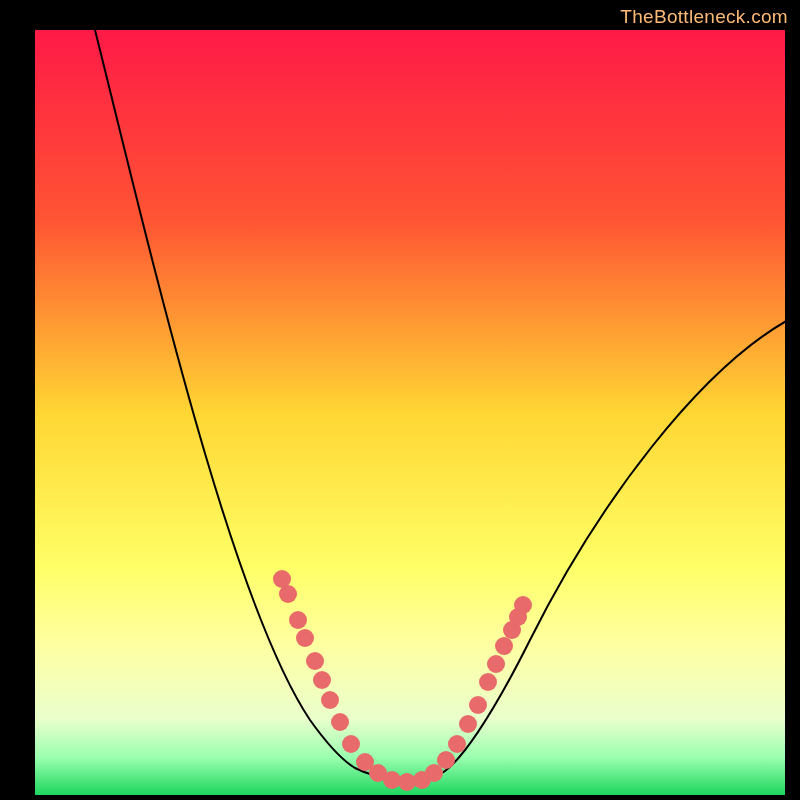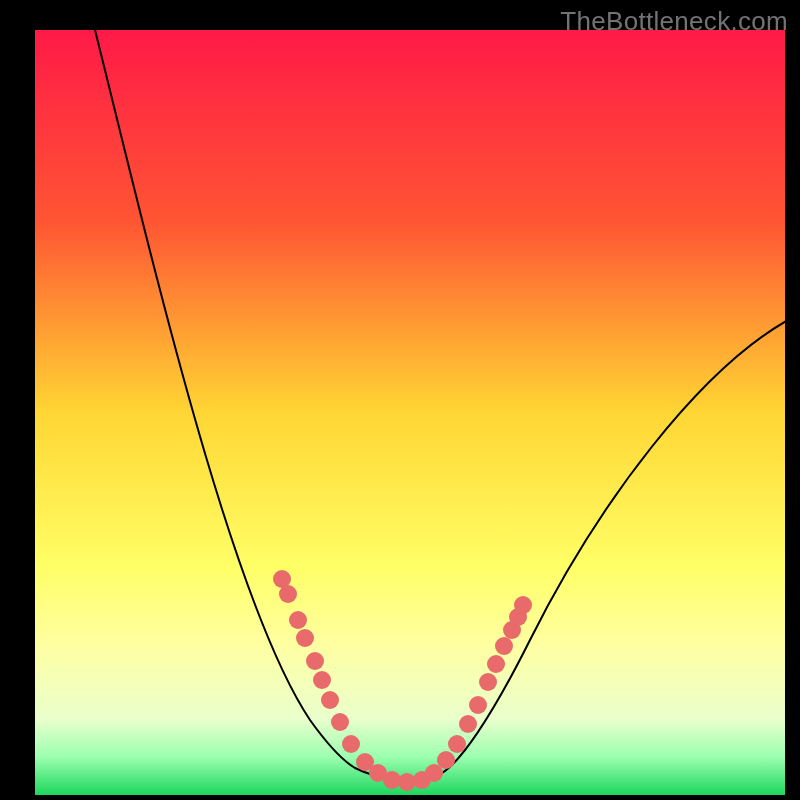--- a/index.html
+++ b/index.html
@@ -15,23 +15,23 @@
     left: 0;
     top: 0;
     width: 800px;
     height: 800px;
     background: #000;
   }
   .watermark {
     position: absolute;
     top: 6px;
     right: 12px;
-    color: #737373;
+    color: #fdba74;
     font-family: Arial, sans-serif;
-    font-size: 26px;
+    font-size: 19px;
     font-weight: 500;
     letter-spacing: 0.3px;
     z-index: 3;
   }
   svg {
     position: absolute;
     left: 0;
     top: 0;
   }
 </style>

